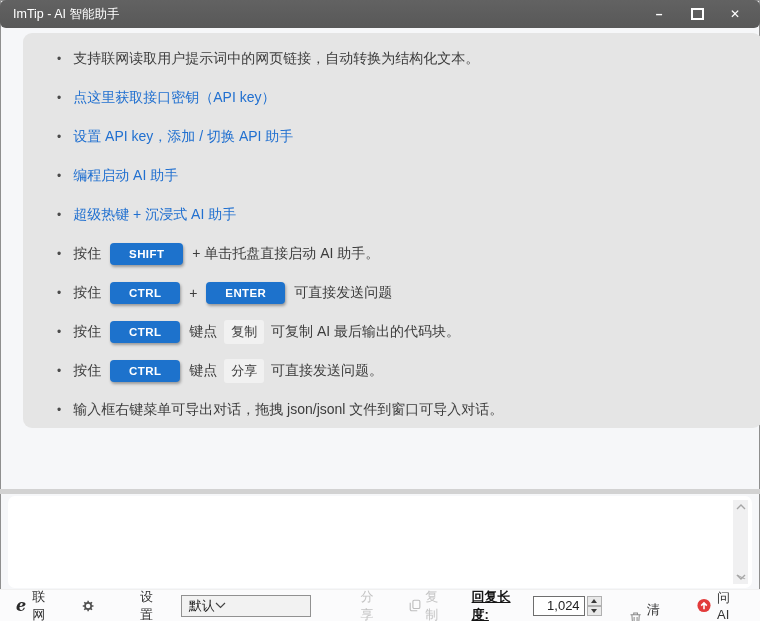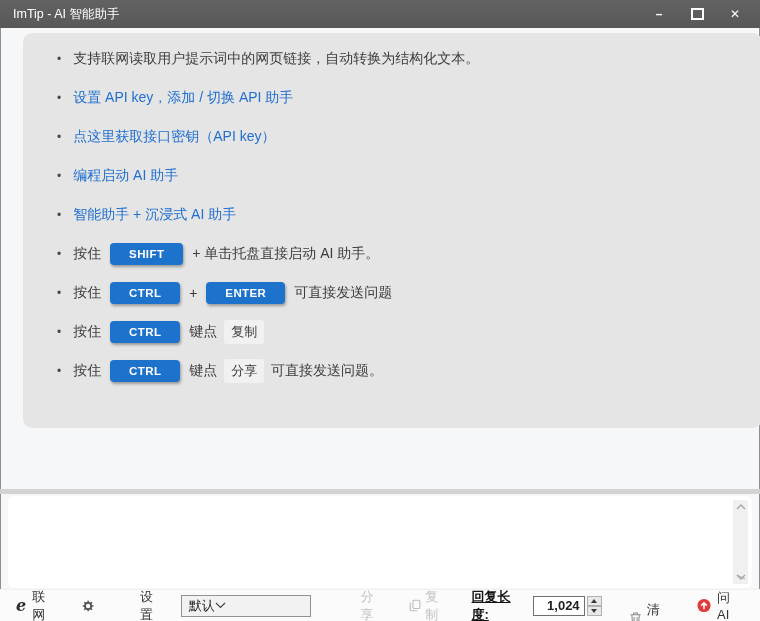--- a/index.html
+++ b/index.html
@@ -1,20 +1,20 @@
 <!DOCTYPE html>
 <html><head>
 <meta charset="utf-8">
 <style>
   html,body{margin:0;padding:0;}
   body{width:760px;height:621px;overflow:hidden;font-family:"Liberation Sans","DejaVu Sans",sans-serif;}
   #window{position:relative;width:760px;height:621px;background:#f6f7f9;box-shadow:inset 0 0 0 1px #8f8f8f;}
 
   
-  .titlebar{position:absolute;top:0;left:0;right:0;height:28px;background:linear-gradient(#626262,#585858);display:flex;align-items:center;}
+  .titlebar{position:absolute;top:0;left:0;right:0;height:28px;background:linear-gradient(#626262,#585858);display:flex;align-items:center;border-radius:6px;}
   .titlebar .title{color:#ffffff;font-size:12.5px;padding-left:13px;}
   .win-controls{position:absolute;right:6px;top:0;height:28px;display:flex;align-items:center;}
   .ctrl-btn{width:38px;height:28px;display:flex;align-items:center;justify-content:center;color:#fff;font-size:12px;font-weight:bold;cursor:default;}
   .max-box{width:9px;height:8px;border:2px solid #fff;display:inline-block;}
 
   
   .card{position:absolute;top:33px;left:23px;width:739px;height:395px;background:#e5e5e5;border-radius:9px;}
   .feature-list{list-style:none;margin:0;padding:6px 14px 0 34px;}
   .bullet-row{height:39px;display:flex;align-items:center;font-size:14px;color:#3c3c3c;white-space:pre;}
   .bullet-row::before{content:"•";color:#4a4a4a;font-size:12px;margin-right:12px;flex:0 0 auto;}
@@ -33,21 +33,21 @@
 
   
   .toolbar{position:absolute;top:589px;left:0;right:0;bottom:0;background:#fbfbfc;border-top:1px solid #f0f0f0;display:flex;align-items:center;padding:0 16px;font-size:13px;color:#333;box-sizing:border-box;}
   .tb-item{display:flex;align-items:center;gap:6px;cursor:default;}
   .e-glyph{font-family:"DejaVu Serif","Liberation Serif",serif;font-style:italic;font-weight:bold;font-size:16px;color:#2b2b2b;line-height:1;}
   .tb-settings{margin-left:26px;gap:46px;}
   .combobox{margin-left:18px;width:137px;height:22px;background:#f2f2f2;border:1px solid #919191;display:flex;align-items:center;padding:0 7px;box-sizing:border-box;font-size:13px;color:#222;}
   .tb-share{margin-left:50px;color:#c3c3c3;}
   .tb-copy{margin-left:24px;color:#c3c3c3;gap:4px;}
   .tb-len-label{margin-left:22px;font-weight:bold;color:#141414;text-decoration:underline;}
-  .len-input{margin-left:8px;width:42px;height:18px;border:1px solid #6e6e6e;text-align:right;padding:0 4px;font-size:13px;color:#222;background:#fff;font-weight:bold;}
+  .len-input{margin-left:8px;width:42px;height:18px;border:1px solid #6e6e6e;text-align:right;padding:0 4px;font-size:13px;color:#222;background:#fff;}
   .spinner{margin-left:2px;display:flex;flex-direction:column;}
   .spin-btn{width:15px;height:10px;border:1px solid #b0b0b0;background:#e9e9e9;display:flex;align-items:center;justify-content:center;box-sizing:border-box;}
   .tri-up{width:0;height:0;border-left:3px solid transparent;border-right:3px solid transparent;border-bottom:4px solid #3a3a3a;}
   .tri-down{width:0;height:0;border-left:3px solid transparent;border-right:3px solid transparent;border-top:4px solid #3a3a3a;}
   .tb-clear{margin-left:28px;margin-top:26px;}
   .tb-ask{margin-left:26px;}
 </style>
 </head>
 <body>
 
@@ -60,28 +60,29 @@
       <div class="ctrl-btn">
           <span class="max-box"></span>
         </div>
       <div class="ctrl-btn">✕</div>
     </div>
   </div>
 
   <div class="card">
     <ul class="feature-list">
         <li class="bullet-row"><span class="seg-text">支持联网读取用户提示词中的网页链接，自动转换为结构化文本。</span></li>
+        <li class="bullet-row"><span class="seg-link">点这里获取接口密钥（API key）</span></li>
         <li class="bullet-row"><span class="seg-link">设置 API key，添加 / 切换 API 助手</span></li>
-        <li class="bullet-row"><span class="seg-link">点这里获取接口密钥（API key）</span></li>
         <li class="bullet-row"><span class="seg-link">编程启动 AI 助手</span></li>
-        <li class="bullet-row"><span class="seg-link">智能助手 + 沉浸式 AI 助手</span></li>
+        <li class="bullet-row"><span class="seg-link">超级热键 + 沉浸式 AI 助手</span></li>
         <li class="bullet-row"><span class="seg-text">按住 </span><span class="seg-key">SHIFT</span><span class="seg-text"> + 单击托盘直接启动 AI 助手。</span></li>
         <li class="bullet-row"><span class="seg-text">按住 </span><span class="seg-key">CTRL</span><span class="seg-text"> + </span><span class="seg-key">ENTER</span><span class="seg-text"> 可直接发送问题</span></li>
-        <li class="bullet-row"><span class="seg-text">按住 </span><span class="seg-key">CTRL</span><span class="seg-text"> 键点 </span><span class="seg-chip">复制</span></li>
+        <li class="bullet-row"><span class="seg-text">按住 </span><span class="seg-key">CTRL</span><span class="seg-text"> 键点 </span><span class="seg-chip">复制</span><span class="seg-text"> 可复制 AI 最后输出的代码块。</span></li>
         <li class="bullet-row"><span class="seg-text">按住 </span><span class="seg-key">CTRL</span><span class="seg-text"> 键点 </span><span class="seg-chip">分享</span><span class="seg-text"> 可直接发送问题。</span></li>
+        <li class="bullet-row"><span class="seg-text">输入框右键菜单可导出对话，拖拽 json/jsonl 文件到窗口可导入对话。</span></li>
       </ul>
   </div>
 
   <div class="splitter"></div>
 
   <div class="composer">
     <textarea style=""></textarea>
     <div class="vscroll">
       <svg width="10" height="6" viewBox="0 0 10 6">
           <path d="M1 5l4-4 4 4" stroke="#a6a6a6" stroke-width="1.4" fill="none"></path>

